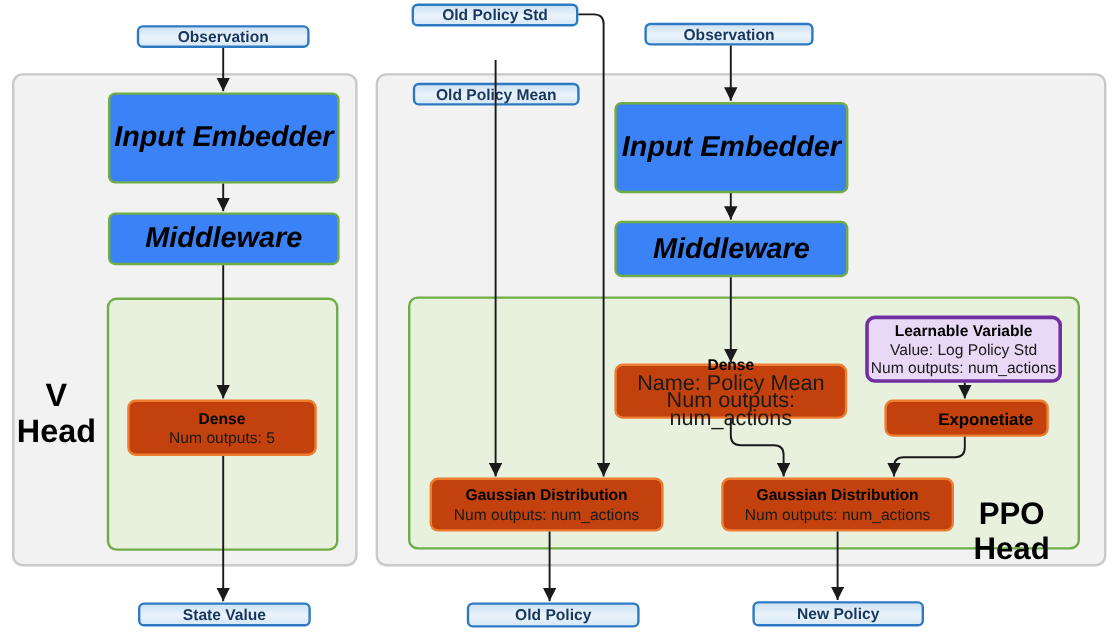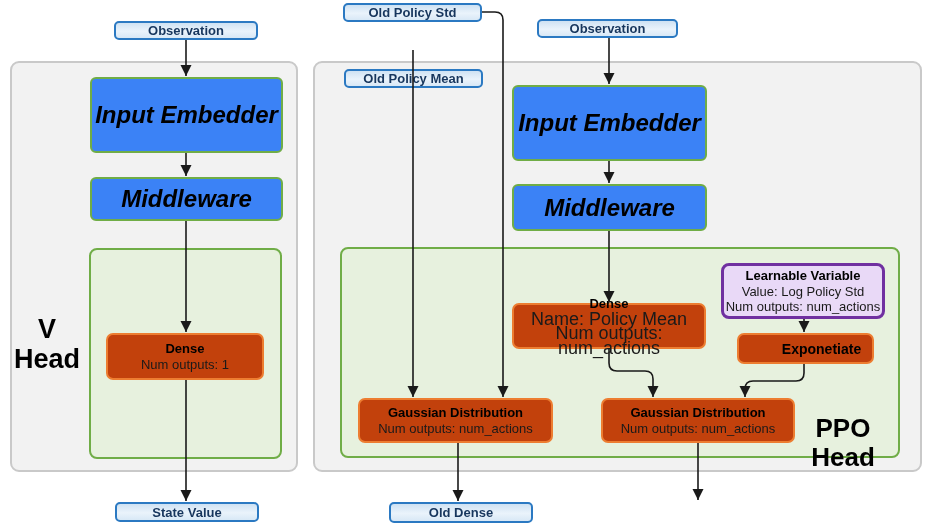--- a/index.html
+++ b/index.html
@@ -50,21 +50,21 @@
     <span class="lbl">Observation</span>
   </div>
   <div class="node green-node" style="left:90px;top:77px;width:193px;height:76px;">
     <span class="big">Input Embedder</span>
   </div>
   <div class="node green-node" style="left:90px;top:177px;width:193px;height:44px;">
     <span class="big">Middleware</span>
   </div>
   <div class="node orange-node" style="left:106px;top:333px;width:158px;height:47px;">
     <span class="title">Dense</span>
-    <span class="line">Num outputs: 1</span>
+    <span class="line">Num outputs: 5</span>
   </div>
   <div class="node blue-node" style="left:115px;top:502px;width:144px;height:20px;">
     <span class="lbl">State Value</span>
   </div>
 
   <div class="node blue-node" style="left:343px;top:3px;width:139px;height:19px;">
     <span class="lbl">Old Policy Std</span>
   </div>
   <div class="node blue-node" style="left:344px;top:31px;width:139px;height:19px;margin-top:38px;">
     <span class="lbl">Old Policy Mean</span>
@@ -95,21 +95,24 @@
   <div class="node orange-node" style="left:358px;top:398px;width:195px;height:45px;">
     <span class="title">Gaussian Distribution</span>
     <span class="line">Num outputs: num_actions</span>
   </div>
   <div class="node orange-node" style="left:601px;top:398px;width:194px;height:45px;">
     <span class="title">Gaussian Distribution</span>
     <span class="line">Num outputs: num_actions</span>
   </div>
 
   <div class="node blue-node" style="left:389px;top:502px;width:144px;height:21px;">
-    <span class="lbl">Old Dense</span>
+    <span class="lbl">Old Policy</span>
+  </div>
+  <div class="node blue-node" style="left:627px;top:501px;width:143px;height:21px;">
+    <span class="lbl">New Policy</span>
   </div>
 
   <svg class="connectors" width="931" height="529">
     <defs>
       <marker id="arr" viewBox="0 0 10 10" refX="10" refY="5" markerWidth="7" markerHeight="7" orient="auto">
         <path d="M0,0 L10,5 L0,10 Z" fill="#1a1a1a"></path>
       </marker>
     </defs>
     <g stroke="#1a1a1a" stroke-width="1.6" fill="none">
       <path d="M186,40 L186,76" marker-end="url(#arr)"></path>

